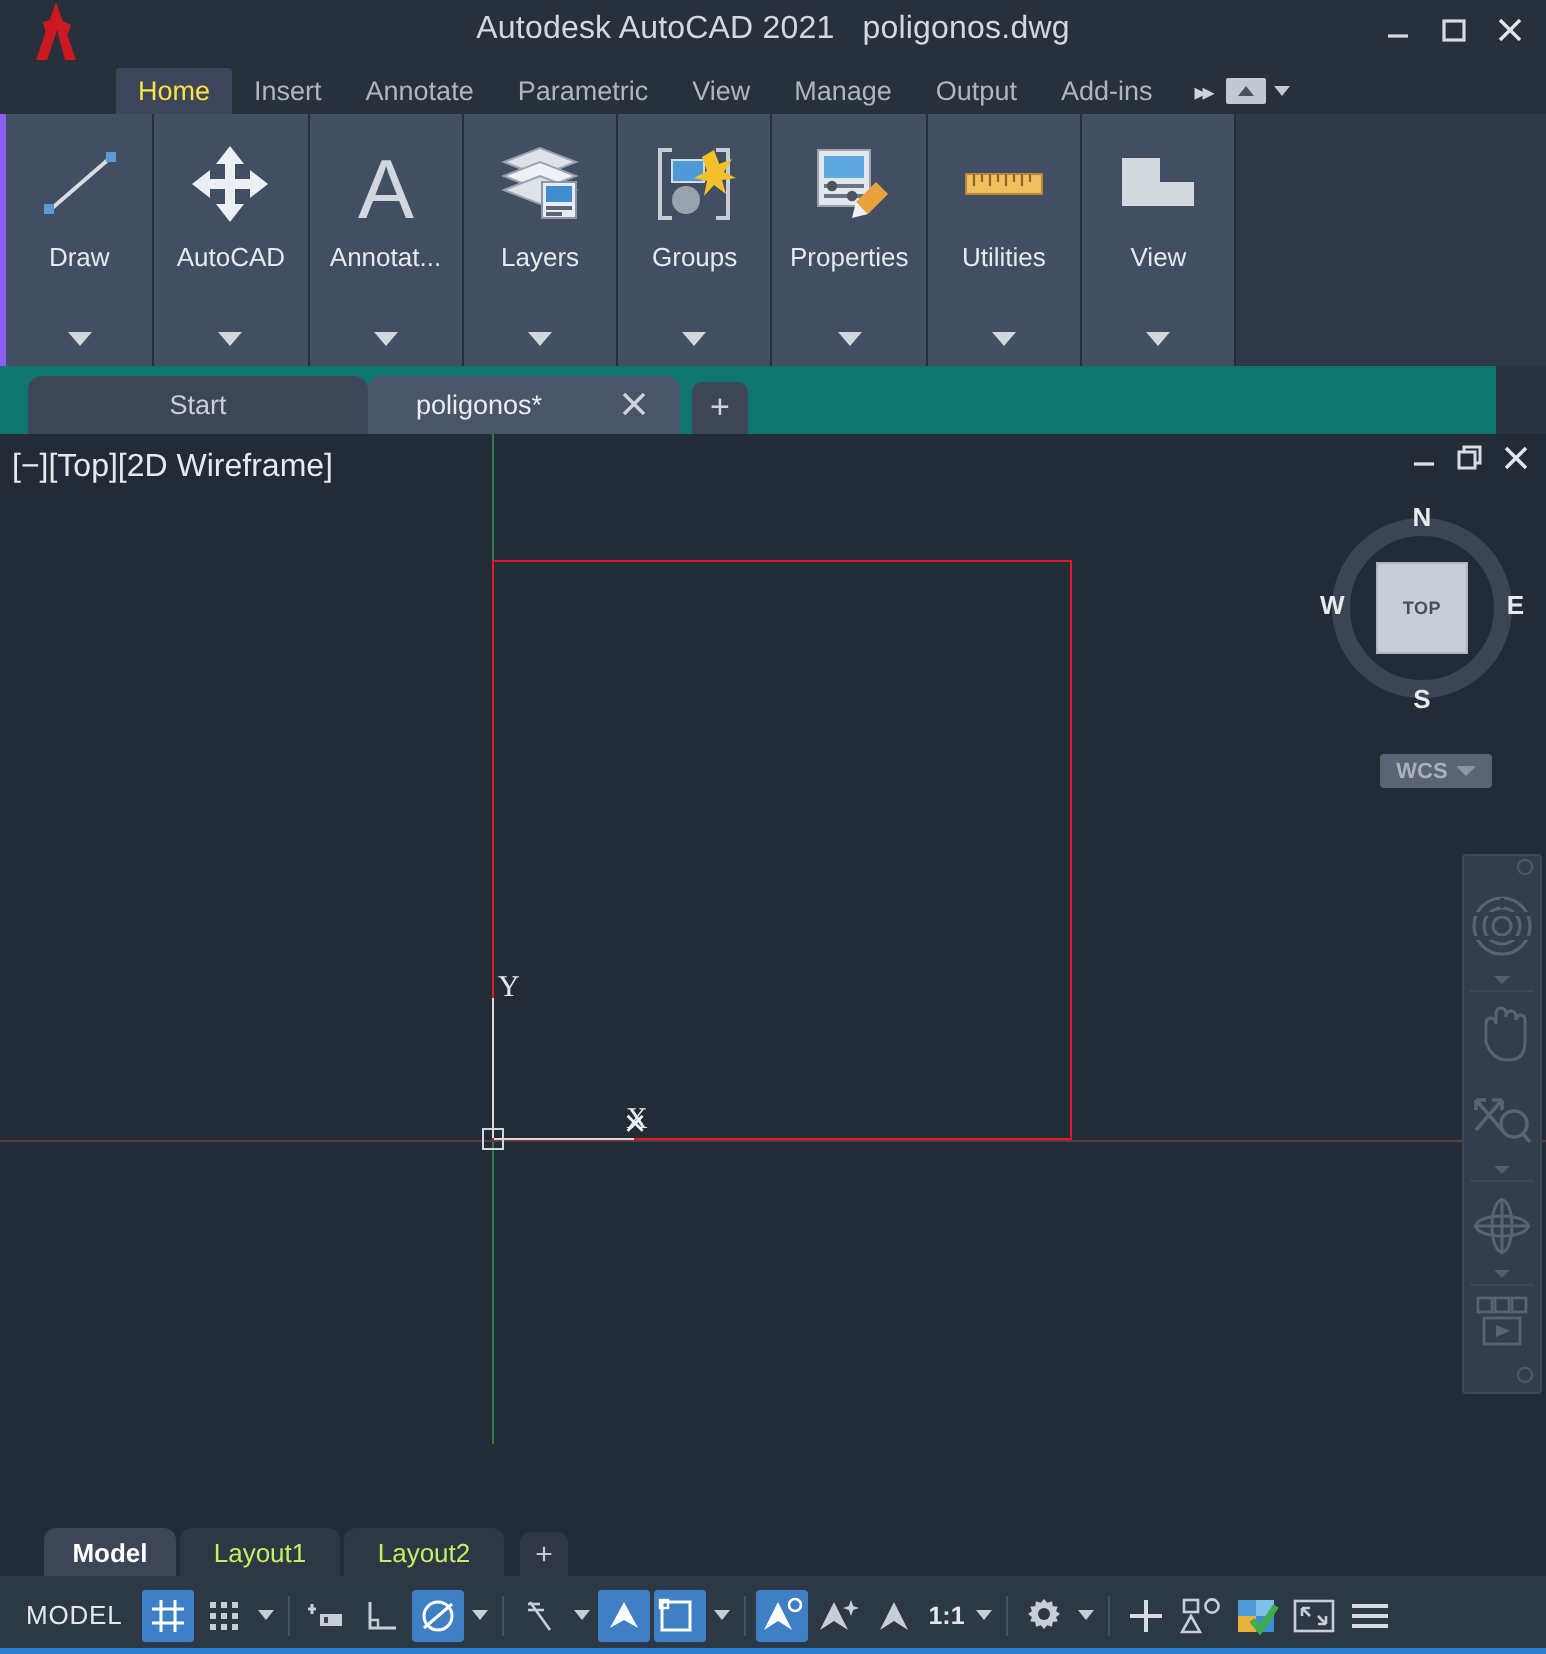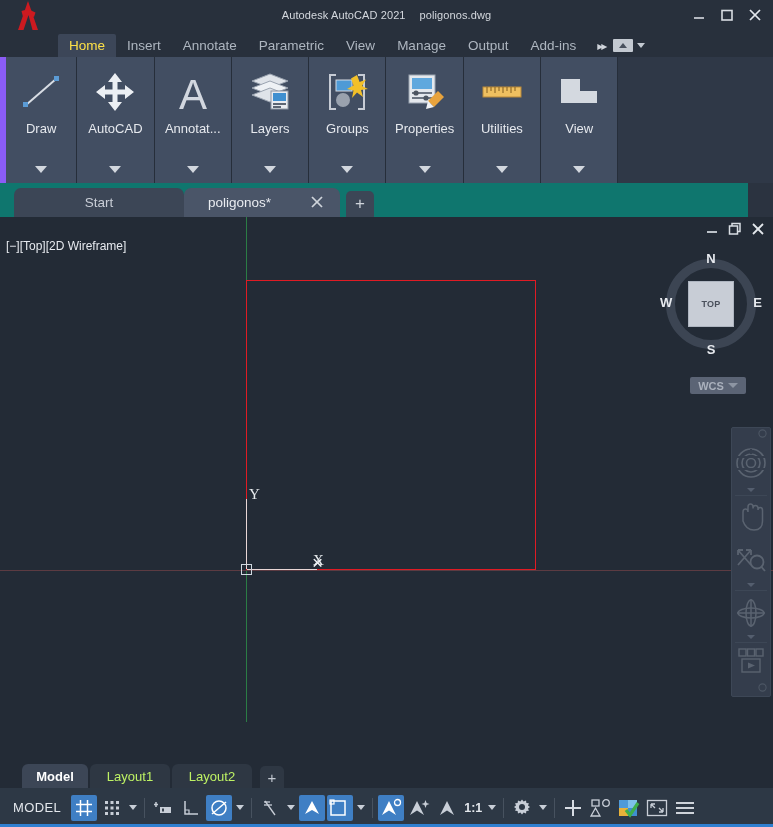--- a/index.html
+++ b/index.html
@@ -18,21 +18,21 @@
     background:#28303c;
   }
   .acad-logo {
     position:absolute; left:8px; top:-2px; width:42px; height:36px;
     display:flex; align-items:center; justify-content:center;
   }
   .acad-logo svg { display:block; }
   .title-text {
     position:absolute; left:0; top:0; width:773px; height:30px;
     display:flex; align-items:center; justify-content:center;
-    color:#d4d8de; font-size:11px; letter-spacing:.1px;
+    color:#d4d8de; font-size:16px; letter-spacing:.1px;
   }
   .title-text .sep { display:inline-block; width:14px; }
   .win-btns { position:absolute; right:4px; top:0; height:30px; display:flex; align-items:center; }
   .win-btn {
     width:28px; height:26px; display:flex; align-items:center; justify-content:center;
     color:#d8dce2;
   }
   .win-btn svg { display:block; }
 
   
@@ -58,21 +58,21 @@
   .ribbon {
     position:absolute; left:0; top:57px; width:773px; height:126px;
     background:#2f3847; display:flex;
   }
   .panel {
     width:77.3px; height:126px; position:relative;
     border-right:1px solid #262e3a;
     display:flex; flex-direction:column; align-items:center;
     background:#424e62;
   }
-  .panel:first-child { border-left:6px solid #8b5cf6; }
+  .panel:first-child { border-left:3px solid #8b5cf6; }
   .panel-icon { height:54px; margin-top:8px; display:flex; align-items:center; justify-content:center; }
   .panel-label {
     color:#e6e9ee; font-size:13px; margin-top:2px; text-align:center;
     width:100%; overflow:hidden; white-space:nowrap;
   }
   .panel-caret {
     position:absolute; bottom:10px; left:50%; transform:translateX(-50%);
     width:0;height:0;border-left:6px solid transparent;border-right:6px solid transparent;border-top:7px solid #d2d7de;
   }
 
@@ -95,21 +95,21 @@
     display:flex; align-items:center; justify-content:center;
     color:#cfd4db; font-size:17px;
   }
 
   
   .canvas {
     position:absolute; left:0; top:217px; width:773px; height:505px;
     background:#232b36; overflow:hidden;
   }
   .vp-label {
-    position:absolute; left:6px; top:22px; color:#e6e9ee; font-size:12px;
+    position:absolute; left:6px; top:8px; color:#e6e9ee; font-size:16px;
     white-space:nowrap;
     text-align:center;
   }
   .vp-btns { position:absolute; right:8px; top:5px; display:flex; gap:9px; align-items:center; }
   .vp-btns .vb { color:#e0e4ea; display:flex; align-items:center; justify-content:center; }
 
   
   .ch-v { position:absolute; left:246px; top:0; width:1px; height:505px; background:#1d6b38; }
   .ch-v.b { background:#2b7d45; }
   .ch-h { position:absolute; left:0; top:353px; width:773px; height:1px; background:#5c3b42; }

